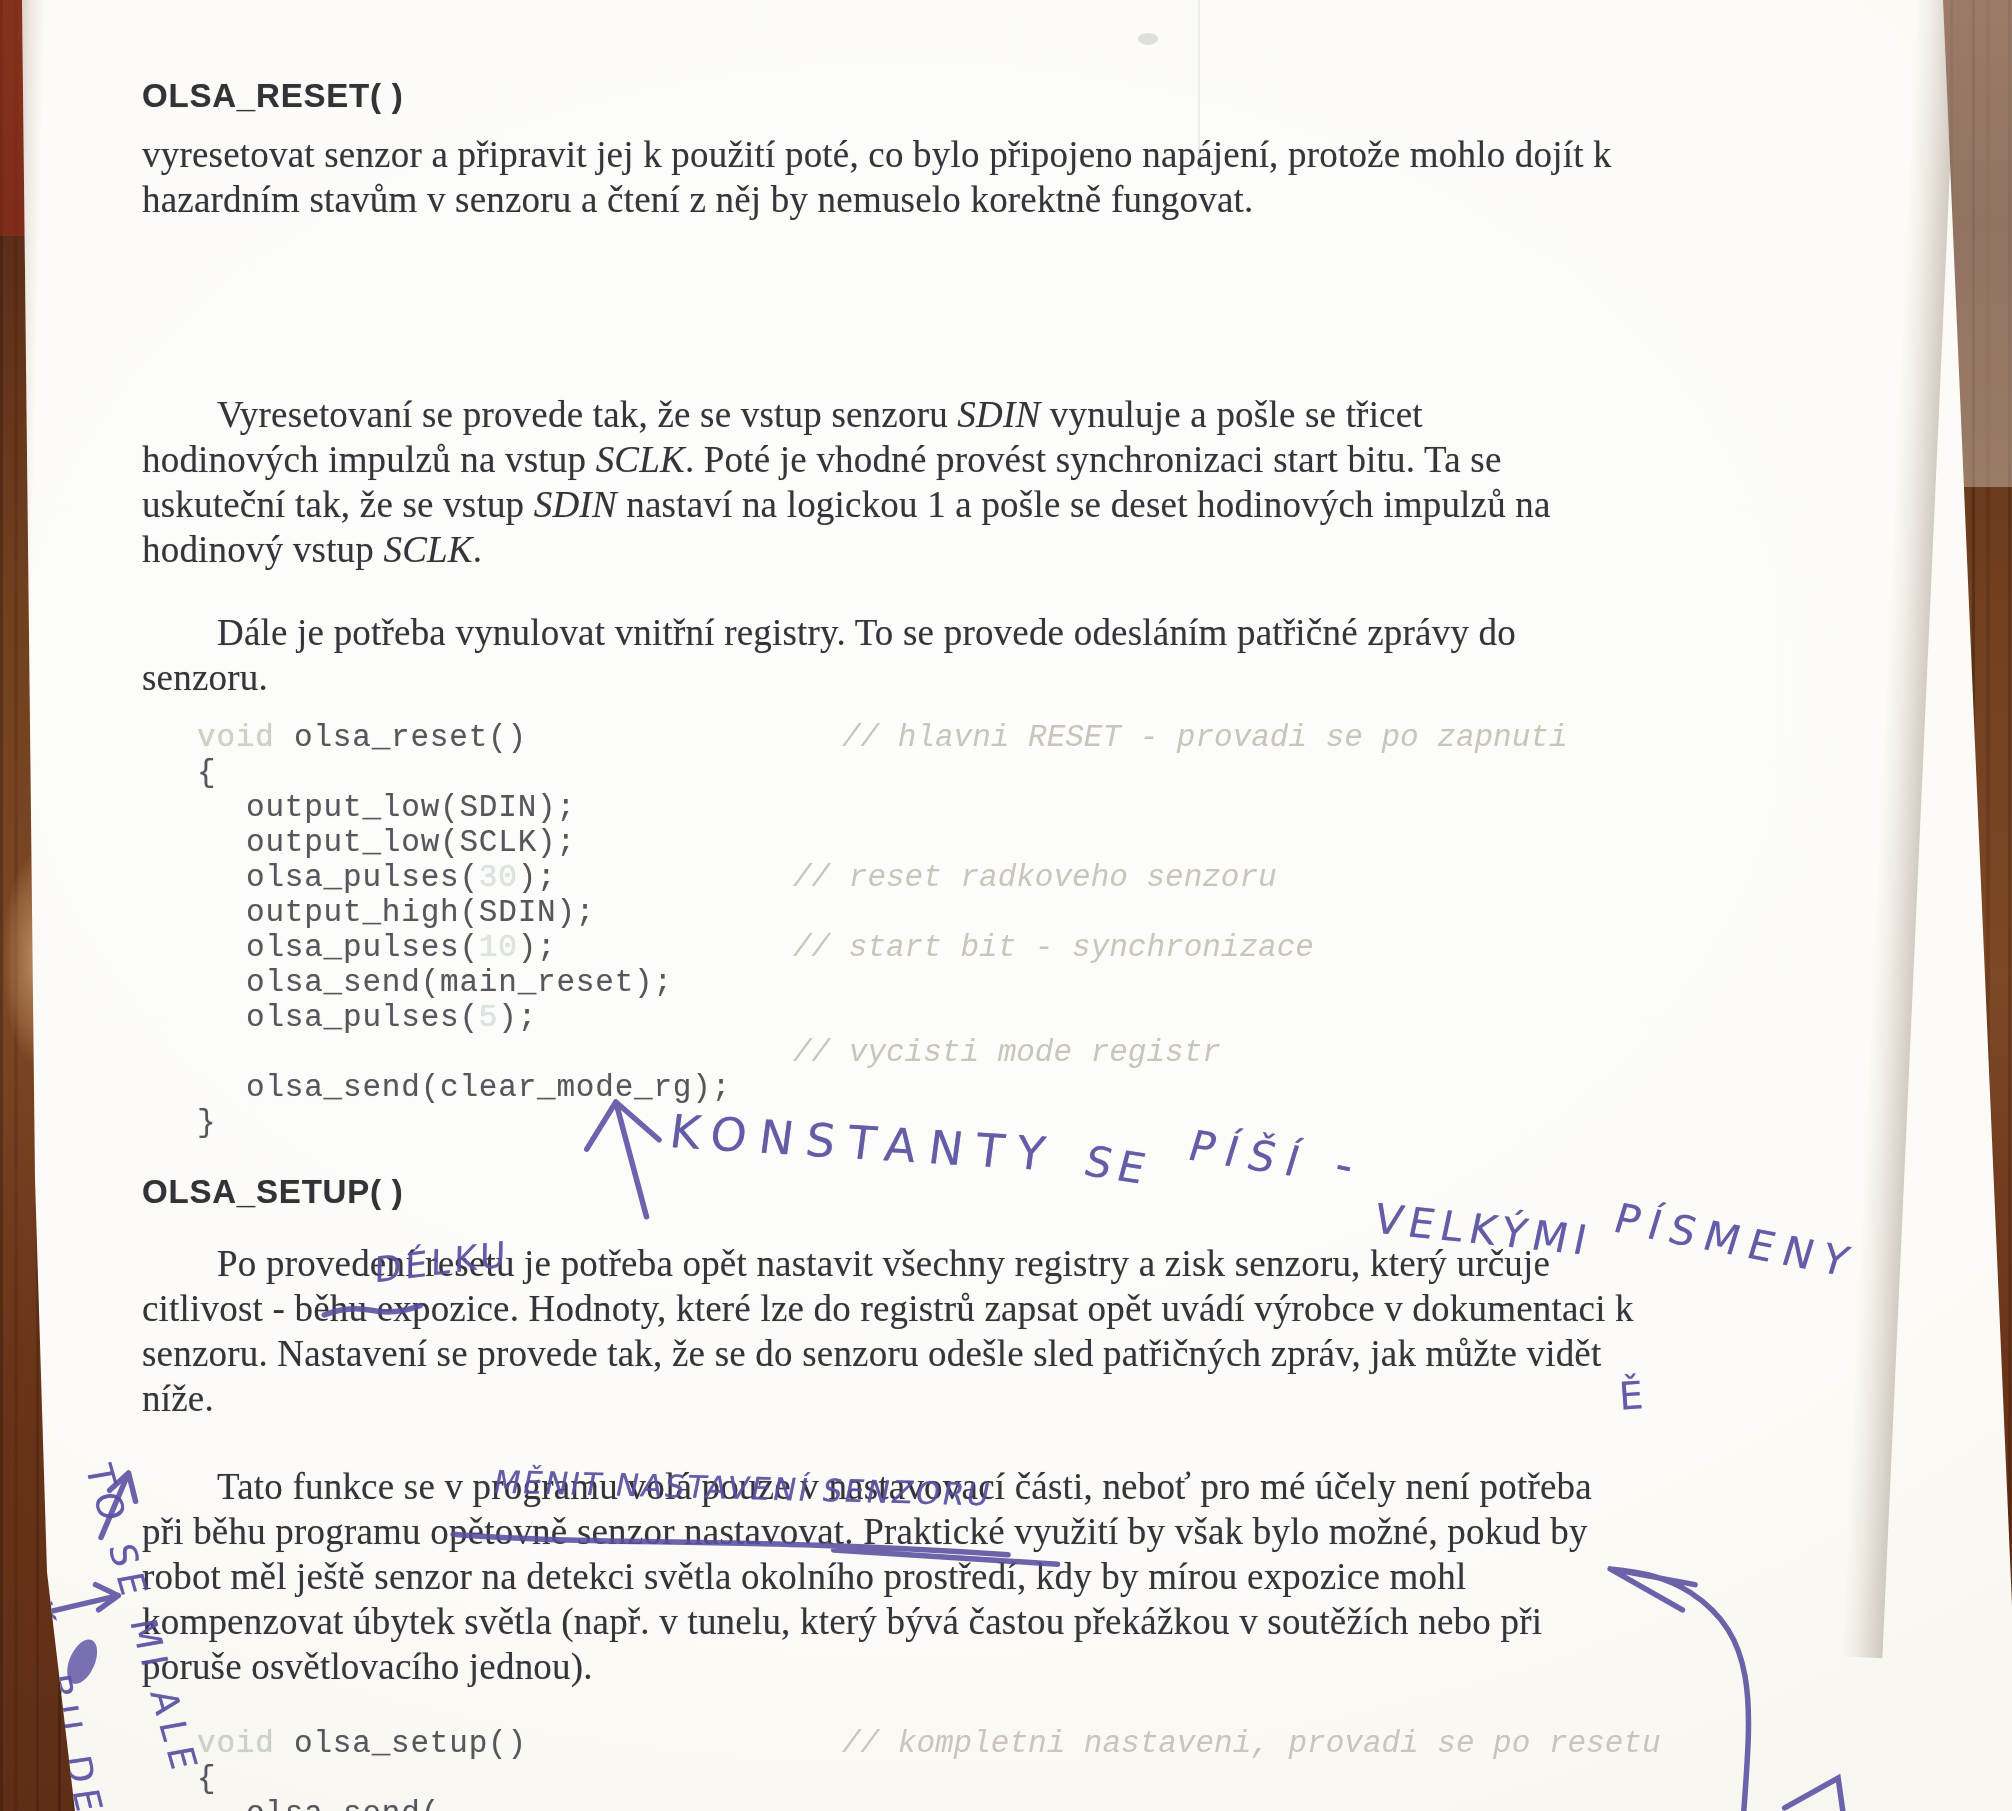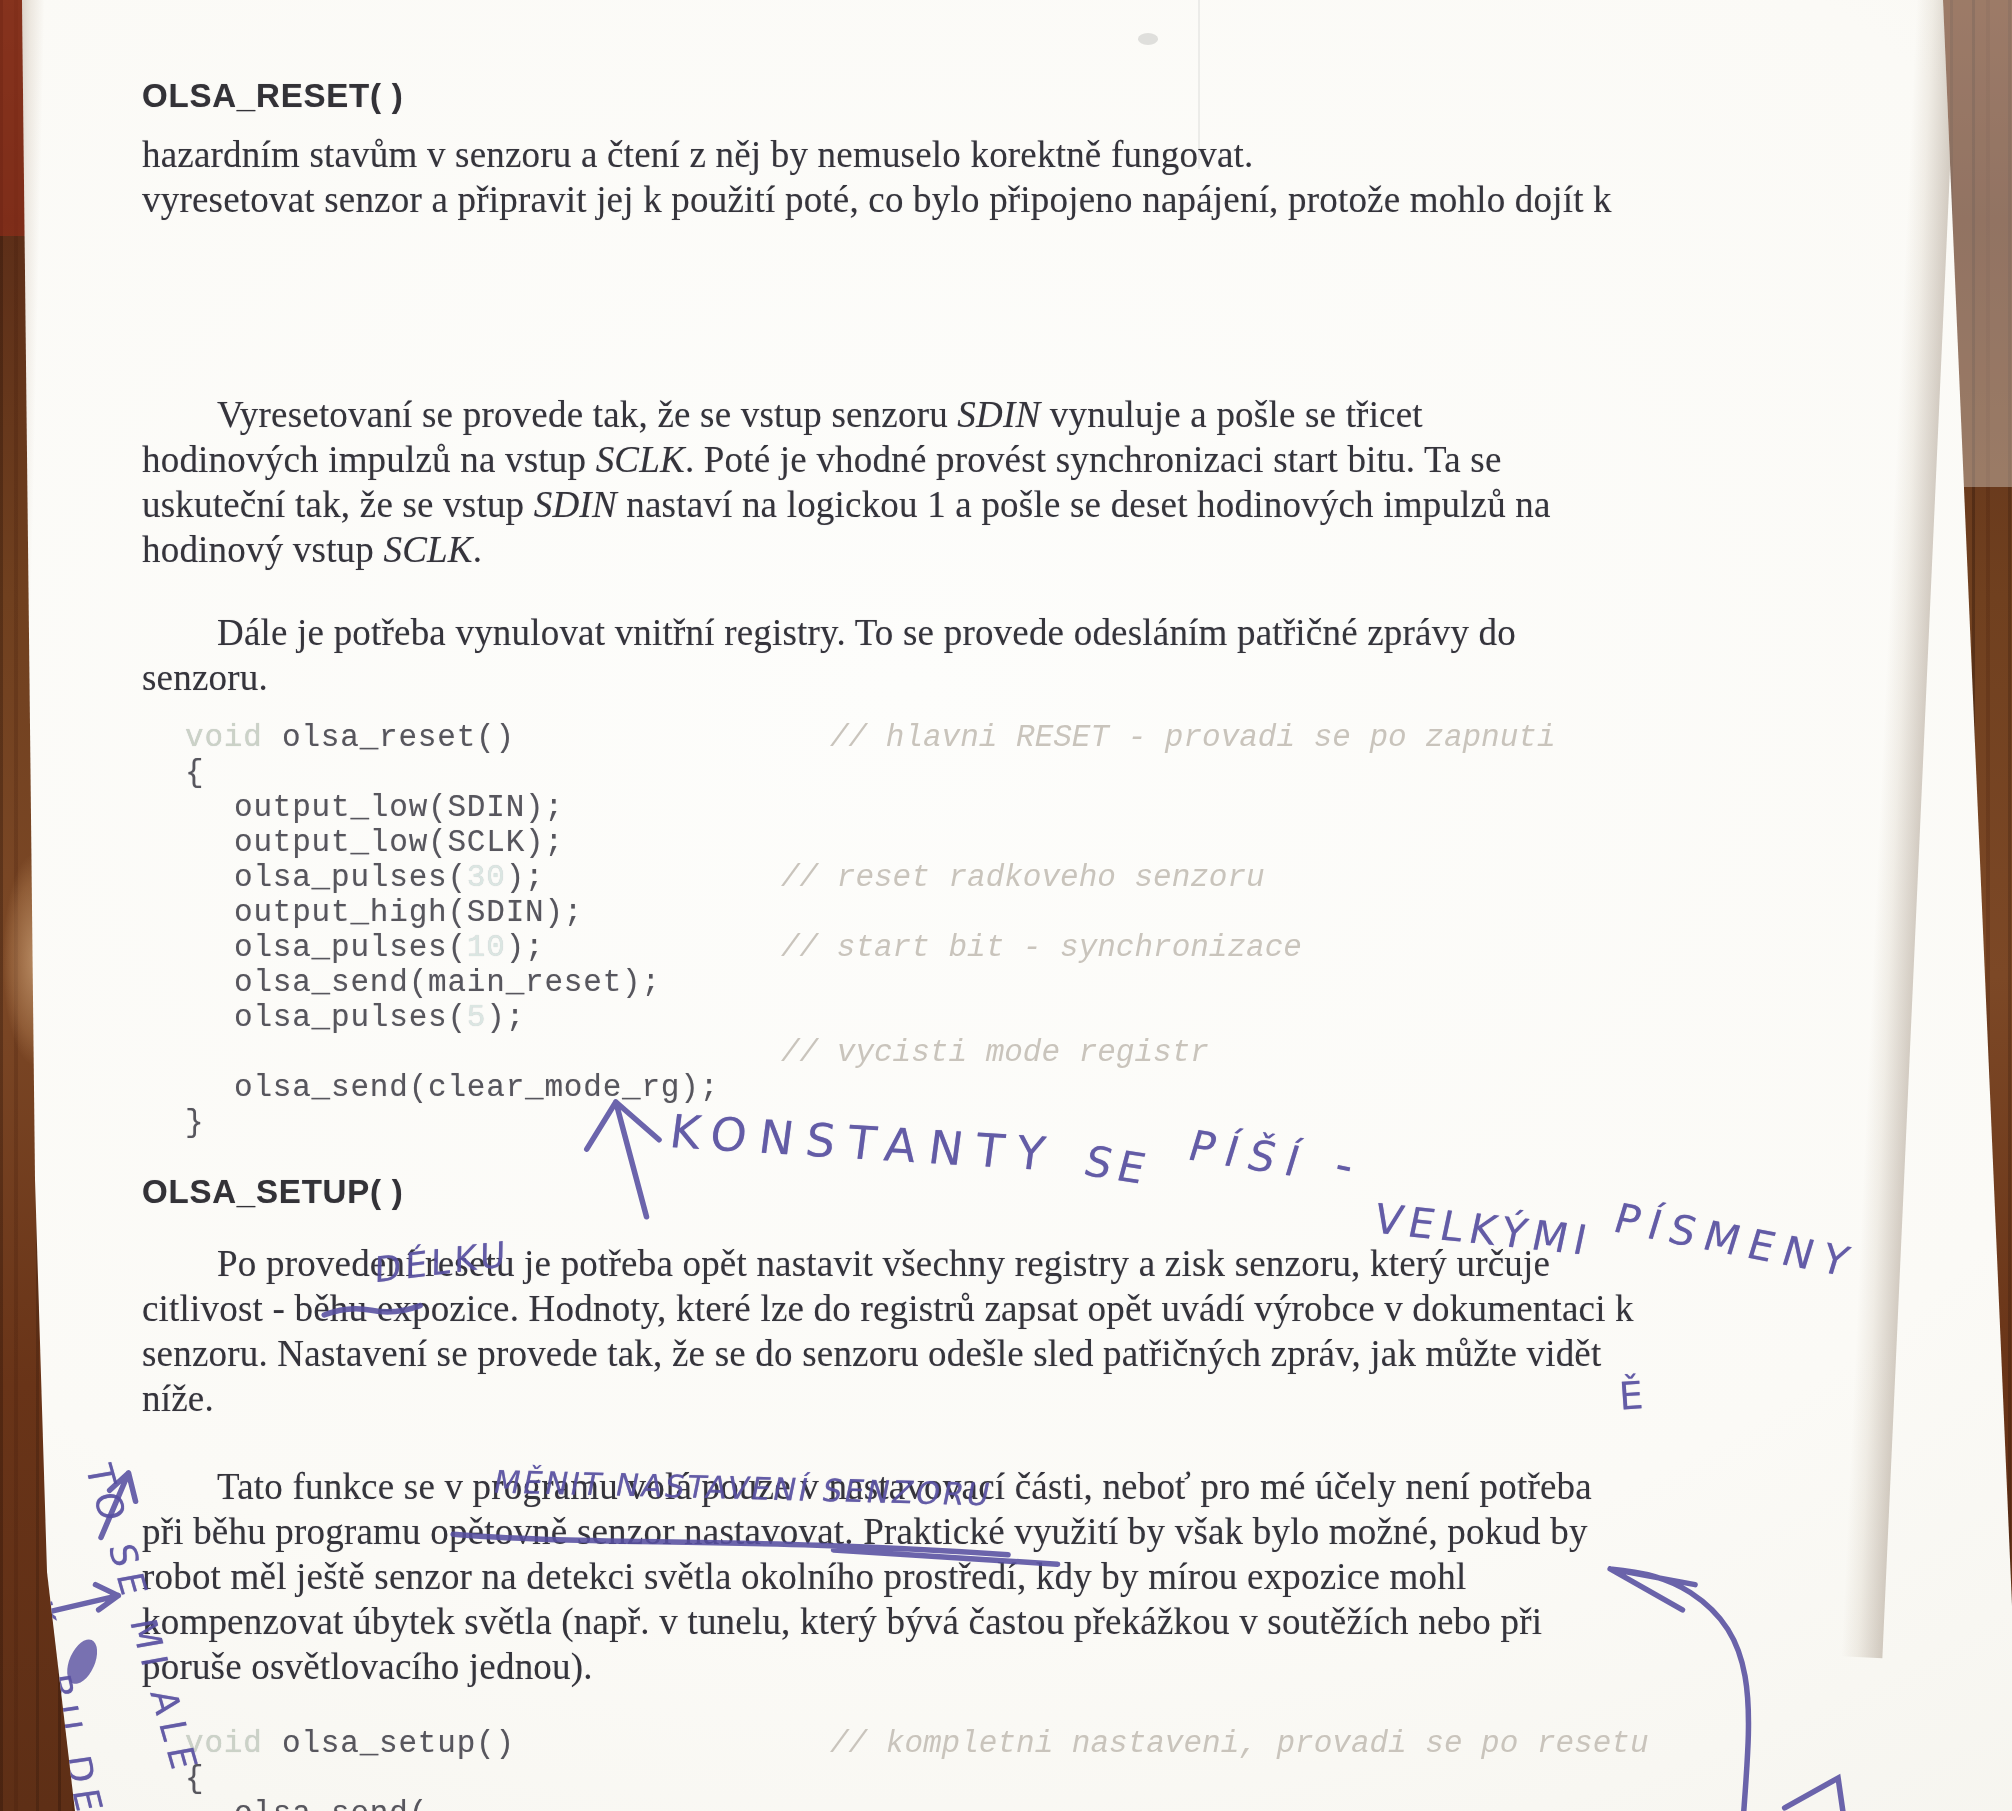--- a/index.html
+++ b/index.html
@@ -29,21 +29,21 @@
   .h{position:absolute;font:700 33px/1.15 "Liberation Sans",sans-serif;color:#333237;letter-spacing:0.8px;
      text-shadow:0 0 0.9px rgba(70,70,90,.45);white-space:pre;}
   .para{position:absolute;font:400 37px/45px "Liberation Serif",serif;color:#35343b;letter-spacing:0.2px;
      text-shadow:0 0 0.9px rgba(70,70,95,.42);}
   .para .ln{white-space:pre;}
   .ind{text-indent:75px;}
   .it{font-style:italic;}
 
   .codeblk{position:absolute;font:400 31px/35px "Liberation Mono","DejaVu Sans Mono",monospace;
      color:#57565d;letter-spacing:0.8px;text-shadow:0 0 0.8px rgba(90,90,110,.35);}
-  .codeblk .row{position:relative;white-space:pre;height:35px;}
+  .codeblk .row{position:relative;white-space:pre;height:35px;margin-left:12px;}
   .ind2{padding-left:49px;}
   .kw{color:#cbd2c7;}
   .num{color:#dbe6e2;text-align:center;}
   .cmt{position:absolute;left:645px;top:0;color:#c9c4bc;font-style:italic;letter-spacing:0;text-shadow:none;}
 
   .hw{position:absolute;font-family:"DejaVu Sans",sans-serif;color:#574fa0;opacity:.92;white-space:pre;
       text-shadow:0 0 0.8px rgba(87,79,160,.55);}
   .ink-svg{position:absolute;left:0;top:0;pointer-events:none;}
   .gap{display:inline-block;width:46px;}
 </style>
@@ -58,22 +58,22 @@
 
   <div class="paper">
     <div class="edge-l"></div>
     <div class="edge-r"></div>
     <div class="crease"></div>
     <div class="smudge" style="left:1138px;top:33px;width:20.4px;height:11.8px;opacity:.45"></div>
 
     <div class="h" style="left:142px;top:77px">OLSA_RESET( )</div>
 
     <div class="para" style="left:142px;top:132px">
+      <div class="ln">vyresetovat senzor a připravit jej k použití poté, co bylo připojeno napájení, protože mohlo dojít k</div>
       <div class="ln">hazardním stavům v senzoru a čtení z něj by nemuselo korektně fungovat.</div>
-      <div class="ln">vyresetovat senzor a připravit jej k použití poté, co bylo připojeno napájení, protože mohlo dojít k</div>
     </div>
 
     <div class="para" style="left:142px;top:392px">
       <div class="ln ind"><span>Vyresetovaní se provede tak, že se vstup senzoru </span><span class="it">SDIN</span><span> vynuluje a pošle se třicet</span></div>
       <div class="ln"><span>hodinových impulzů na vstup </span><span class="it">SCLK</span><span>. Poté je vhodné provést synchronizaci start bitu. Ta se</span></div>
       <div class="ln"><span>uskuteční tak, že se vstup </span><span class="it">SDIN</span><span> nastaví na logickou 1 a pošle se deset hodinových impulzů na</span></div>
       <div class="ln"><span>hodinový vstup </span><span class="it">SCLK</span><span>.</span></div>
     </div>
 
     <div class="para" style="left:142px;top:610px">

